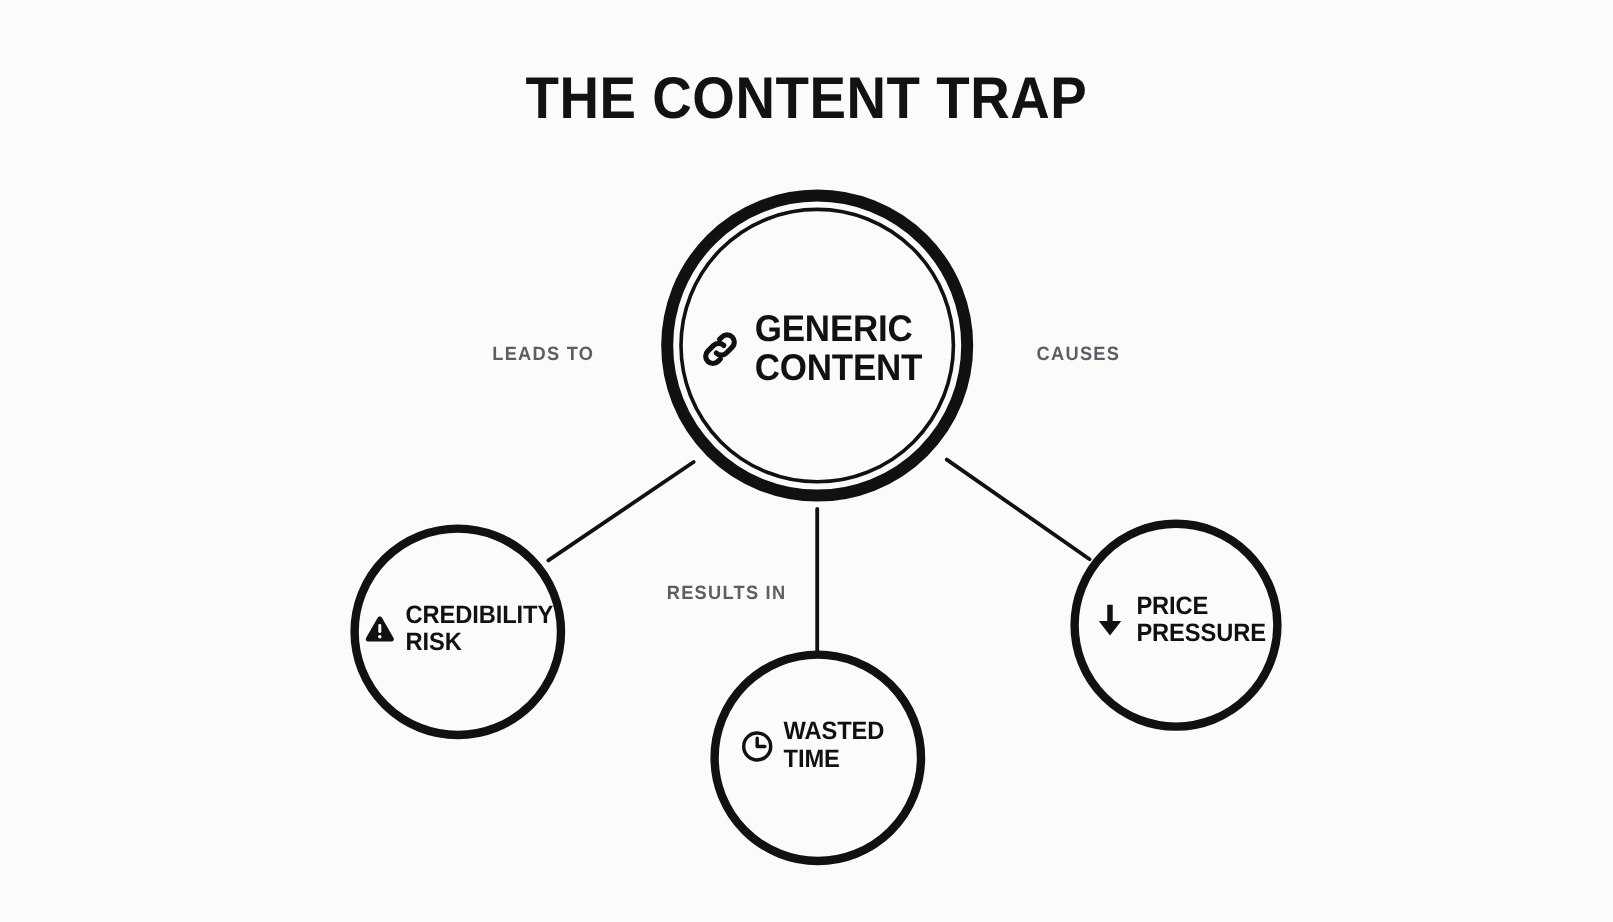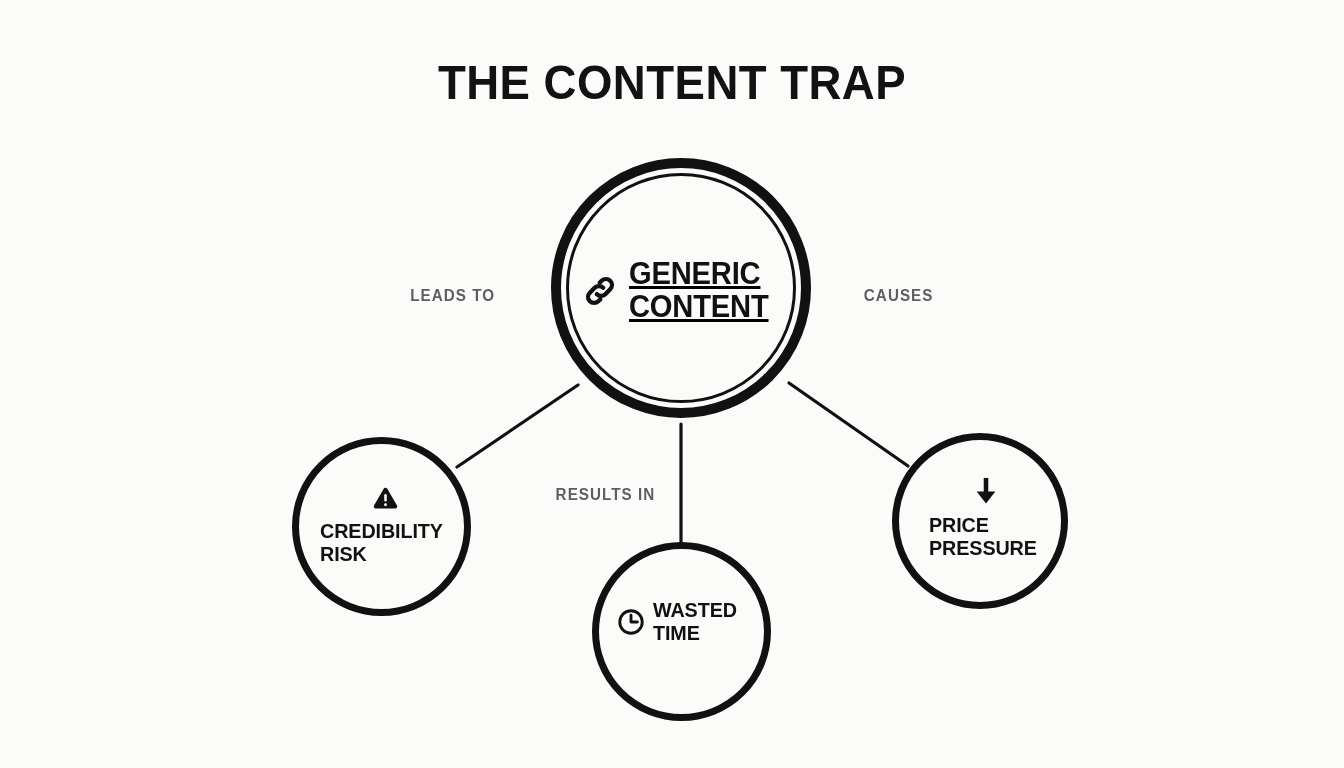--- a/index.html
+++ b/index.html
@@ -129,24 +129,24 @@
   .node-center .node-label {
     font-size: 31px;
     letter-spacing: -0.2px;
   }
   .node-sat .node-label {
     font-size: 21px;
     letter-spacing: -0.1px;
   }
 
   
-  .node-credibility .node-content { transform: translate(4px, -2px); flex-direction: column; }
+  .node-credibility .node-content { transform: translate(4px, -2px); }
   .node-wasted .node-content { transform: translate(-2px, -10px); }
-  .node-price .node-content { transform: translate(6px, -4px); flex-direction: column; }
-  .node-center .node-content { transform: translate(-2px, 3px); text-decoration: underline; }
+  .node-price .node-content { transform: translate(6px, -4px); }
+  .node-center .node-content { transform: translate(-2px, 3px); }
 
   
   .edge-label {
     position: absolute;
     font-family: "Liberation Sans", sans-serif;
     font-weight: 700;
     font-size: 16px;
     letter-spacing: 1.1px;
     color: #5b5f63;
     white-space: nowrap;

